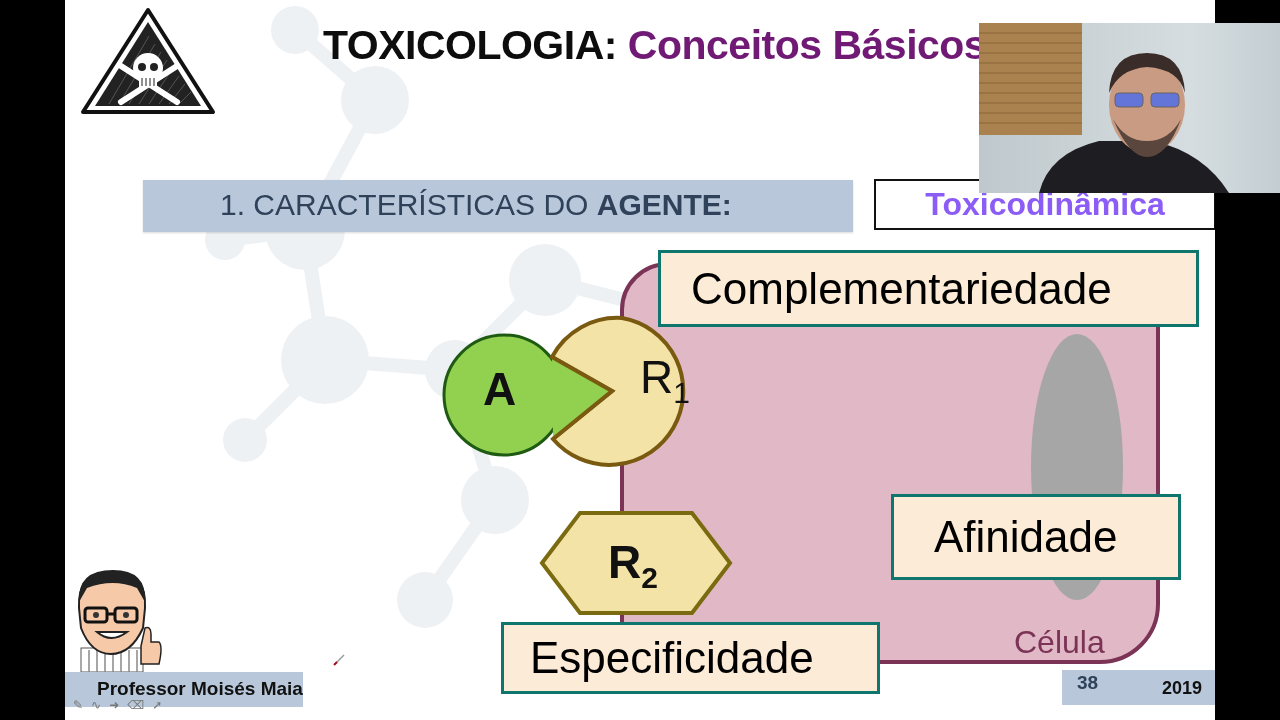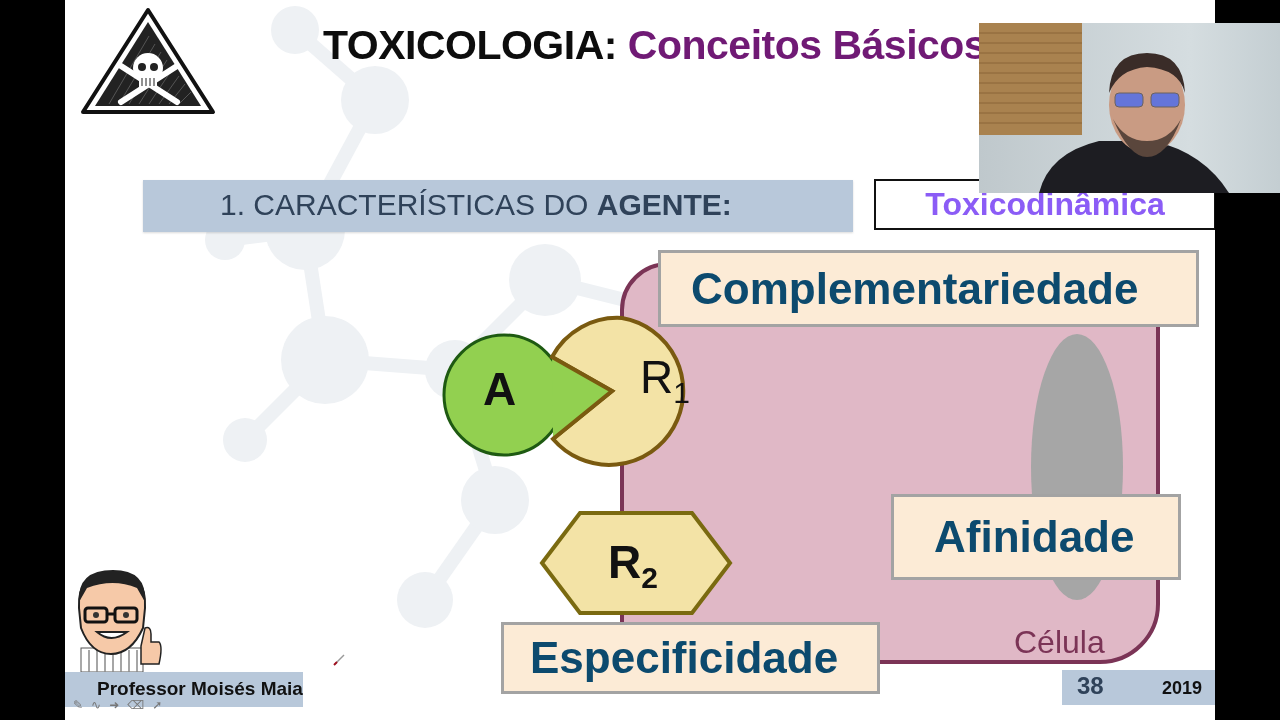--- a/index.html
+++ b/index.html
@@ -38,34 +38,34 @@
   }
   .cell {
     left: 555px; top: 262px; width: 540px; height: 402px; background: #e0b8c6;
     border: 4px solid #7b3456; border-radius: 48px 48px 60px 12px; box-sizing: border-box;
   }
   .nucleus {
     left: 966px; top: 334px; width: 92px; height: 266px; background: #a6a6a6; border-radius: 50%;
   }
   .cell-label { left: 949px; top: 624px; font-size: 32px; color: #7b3456; }
   .label-box {
-    background: #fcebd6; border: 3px solid #a3a3a3; color: #0c4a6e; font-weight: bold;
+    background: #fcebd6; border: 3px solid #0f766e; color: #000000; font-weight: normal;
     display: flex; align-items: center; box-sizing: border-box; white-space: nowrap;
   }
   .box-compl { left: 593px; top: 250px; width: 541px; height: 77px; font-size: 44px; padding-left: 30px; }
   .box-afin { left: 826px; top: 494px; width: 290px; height: 86px; font-size: 44px; padding-left: 40px; }
   .box-espec { left: 436px; top: 622px; width: 379px; height: 72px; font-size: 44px; padding-left: 26px; }
   .footer-bar-left {
     left: 0; top: 672px; width: 238px; height: 35px; background: #b8c8da;
   }
   .footer-name { left: 32px; top: 678px; font-size: 19px; font-weight: bold; color: #111; white-space: nowrap; }
   .footer-bar-right {
     left: 997px; top: 670px; width: 153px; height: 35px; background: #b8c8da;
   }
-  .page-num { left: 1012px; top: 672px; font-size: 24px; font-weight: bold; color: #2f4259; }
+  .page-num { left: 1012px; top: 672px; font-size: 19px; font-weight: bold; color: #2f4259; }
   .year { left: 1097px; top: 678px; font-size: 18px; font-weight: bold; color: #111; }
   .pen-tools { left: 8px; top: 698px; display: flex; gap: 8px; }
   .pen-tools span { font-size: 12px; color: #777; }
   .webcam {
     position: absolute; left: 979px; top: 23px; width: 301px; height: 170px; overflow: hidden;
     background: #c8d2d6;
   }
   .webcam-top-black { position: absolute; left: 1215px; top: 0; width: 65px; height: 23px; background: #000; }
   .cursor-pen { left: 268px; top: 654px; }
 </style>

